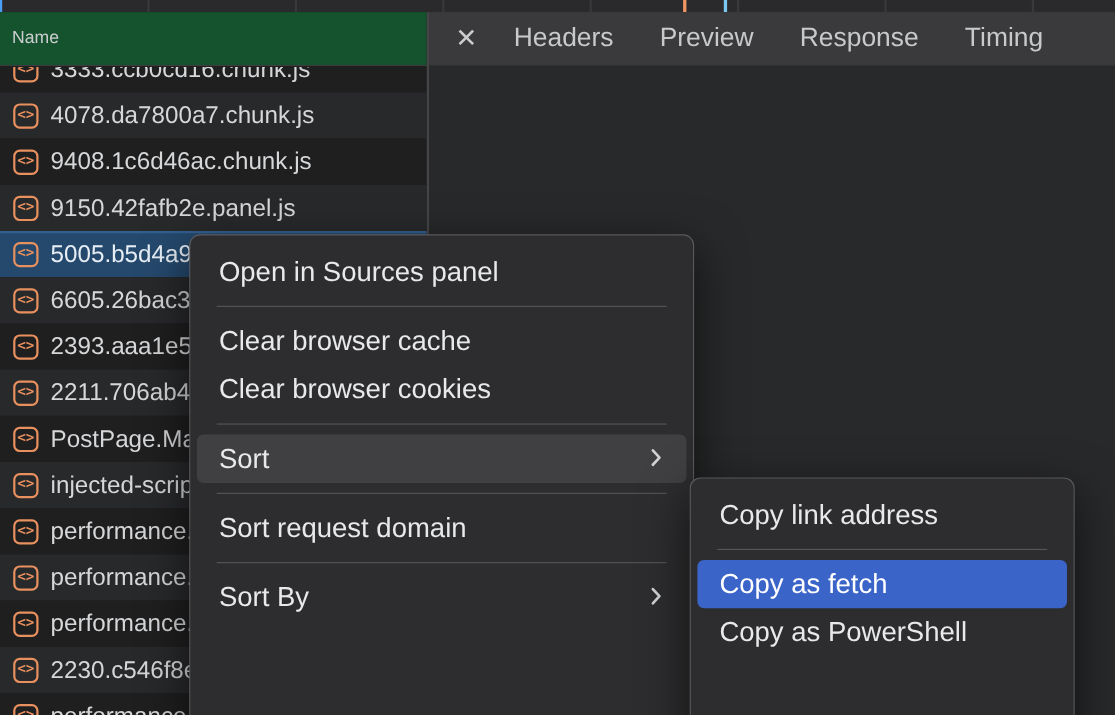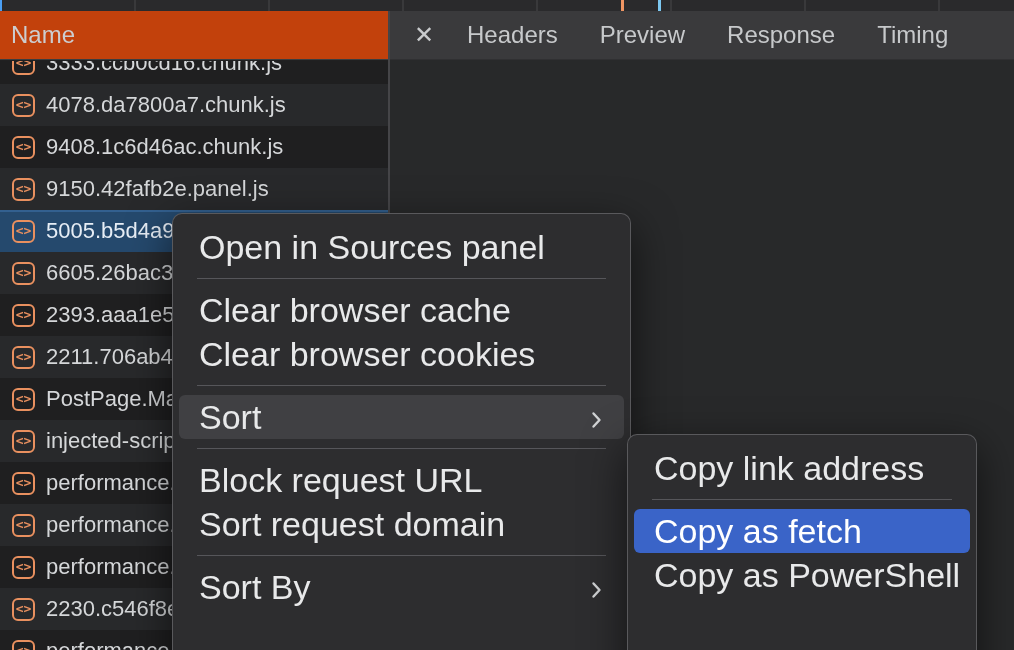--- a/index.html
+++ b/index.html
@@ -9,22 +9,22 @@
   
   .overview { position:absolute; left:0; top:0; width:1014px; height:11px; background:#2a2a2c; }
   .gridline { position:absolute; top:0; width:2px; height:11px; background:#39393b; }
   .marker  { position:absolute; top:0; height:11px; }
   .m-left   { left:0;  width:2px; background:#4a9ff5; }
   .m-orange { left:621px; width:3px; background:#ef9563; }
   .m-blue   { left:658px; width:3px; background:#7cc7f0; }
 
   
   .name-panel { position:absolute; left:0; top:11px; width:388px; height:639px; background:#202021; overflow:hidden; }
-  .name-header { height:49px; background:#c2410c; border-bottom:1px solid #3c3d3f;
-                 display:flex; align-items:center; padding-left:11px; font-size:24px; color:#cccdd0; }
+  .name-header { height:49px; background:#14532d; border-bottom:1px solid #3c3d3f;
+                 display:flex; align-items:center; padding-left:11px; font-size:16px; color:#cccdd0; }
   .rows-viewport { position:absolute; left:0; top:50px; right:0; bottom:0; overflow:hidden; }
   .rows { position:relative; top:-19px; }
   .row { height:42px; display:flex; align-items:center; padding-left:12px;
          font-size:22px; color:#d5d7d9; white-space:nowrap; }
   .row.dark  { background:#1f1f20; }
   .row.light { background:#28292b; }
   .row.selected { background:#25496d; color:#e6edf5; box-shadow:inset 0 2px 0 #33608f; }
   .file-icon { width:23px; height:23px; flex:none; border:2px solid #e9905f; border-radius:6px;
                color:#e9905f; display:flex; align-items:center; justify-content:center;
                font-family:"DejaVu Sans Mono", monospace; font-size:13px; font-weight:bold;
@@ -41,21 +41,21 @@
                margin:0 9px 0 21px; width:26px; text-align:center; }
   .tab { padding:0 21px; }
   .detail-content { position:absolute; left:0; top:50px; right:0; bottom:0; background:#28292a; }
 
   
   .menu { position:absolute; background:#2d2d2f; border:1px solid rgba(125,125,130,0.55);
           border-radius:10px; box-shadow:0 14px 44px rgba(0,0,0,0.6); padding-top:11px; z-index:10; }
   .context-menu { left:172px; top:213px; width:459px; height:520px; }
   .submenu      { left:627px; top:434px; width:350px; height:280px; z-index:11; }
   .menu-item { height:44px; line-height:44px; margin:0 6px; padding-left:20px; border-radius:6px;
-               font-size:34px; color:#e8e9ea; position:relative; white-space:nowrap; }
+               font-size:25px; color:#e8e9ea; position:relative; white-space:nowrap; }
   .menu-item.hovered { background:#404043; }
   .menu-item.highlighted { background:#3a64c8; color:#ffffff; }
   .menu-sep { height:1px; background:#56565a; margin:9px 24px; }
   .chevron { position:absolute; right:22px; top:50%; transform:translateY(-50%); }
 </style>
 </head>
 <body>
 
 <div>
 
@@ -163,21 +163,20 @@
     <div class="menu-sep"></div>
     <div class="menu-item hovered">
       <span>Sort</span>
       <span class="chevron">
         <svg width="11" height="18" viewBox="0 0 11 18">
             <polyline points="2.5,2.5 8.5,9 2.5,15.5" stroke="#d0d2d4" stroke-width="2.4" fill="none" stroke-linecap="round" stroke-linejoin="round"></polyline>
           </svg>
       </span>
     </div>
     <div class="menu-sep"></div>
-    <div class="menu-item">Block request URL</div>
     <div class="menu-item">Sort request domain</div>
     <div class="menu-sep"></div>
     <div class="menu-item">
       <span>Sort By</span>
       <span class="chevron">
         <svg width="11" height="18" viewBox="0 0 11 18">
             <polyline points="2.5,2.5 8.5,9 2.5,15.5" stroke="#d0d2d4" stroke-width="2.4" fill="none" stroke-linecap="round" stroke-linejoin="round"></polyline>
           </svg>
       </span>
     </div>

